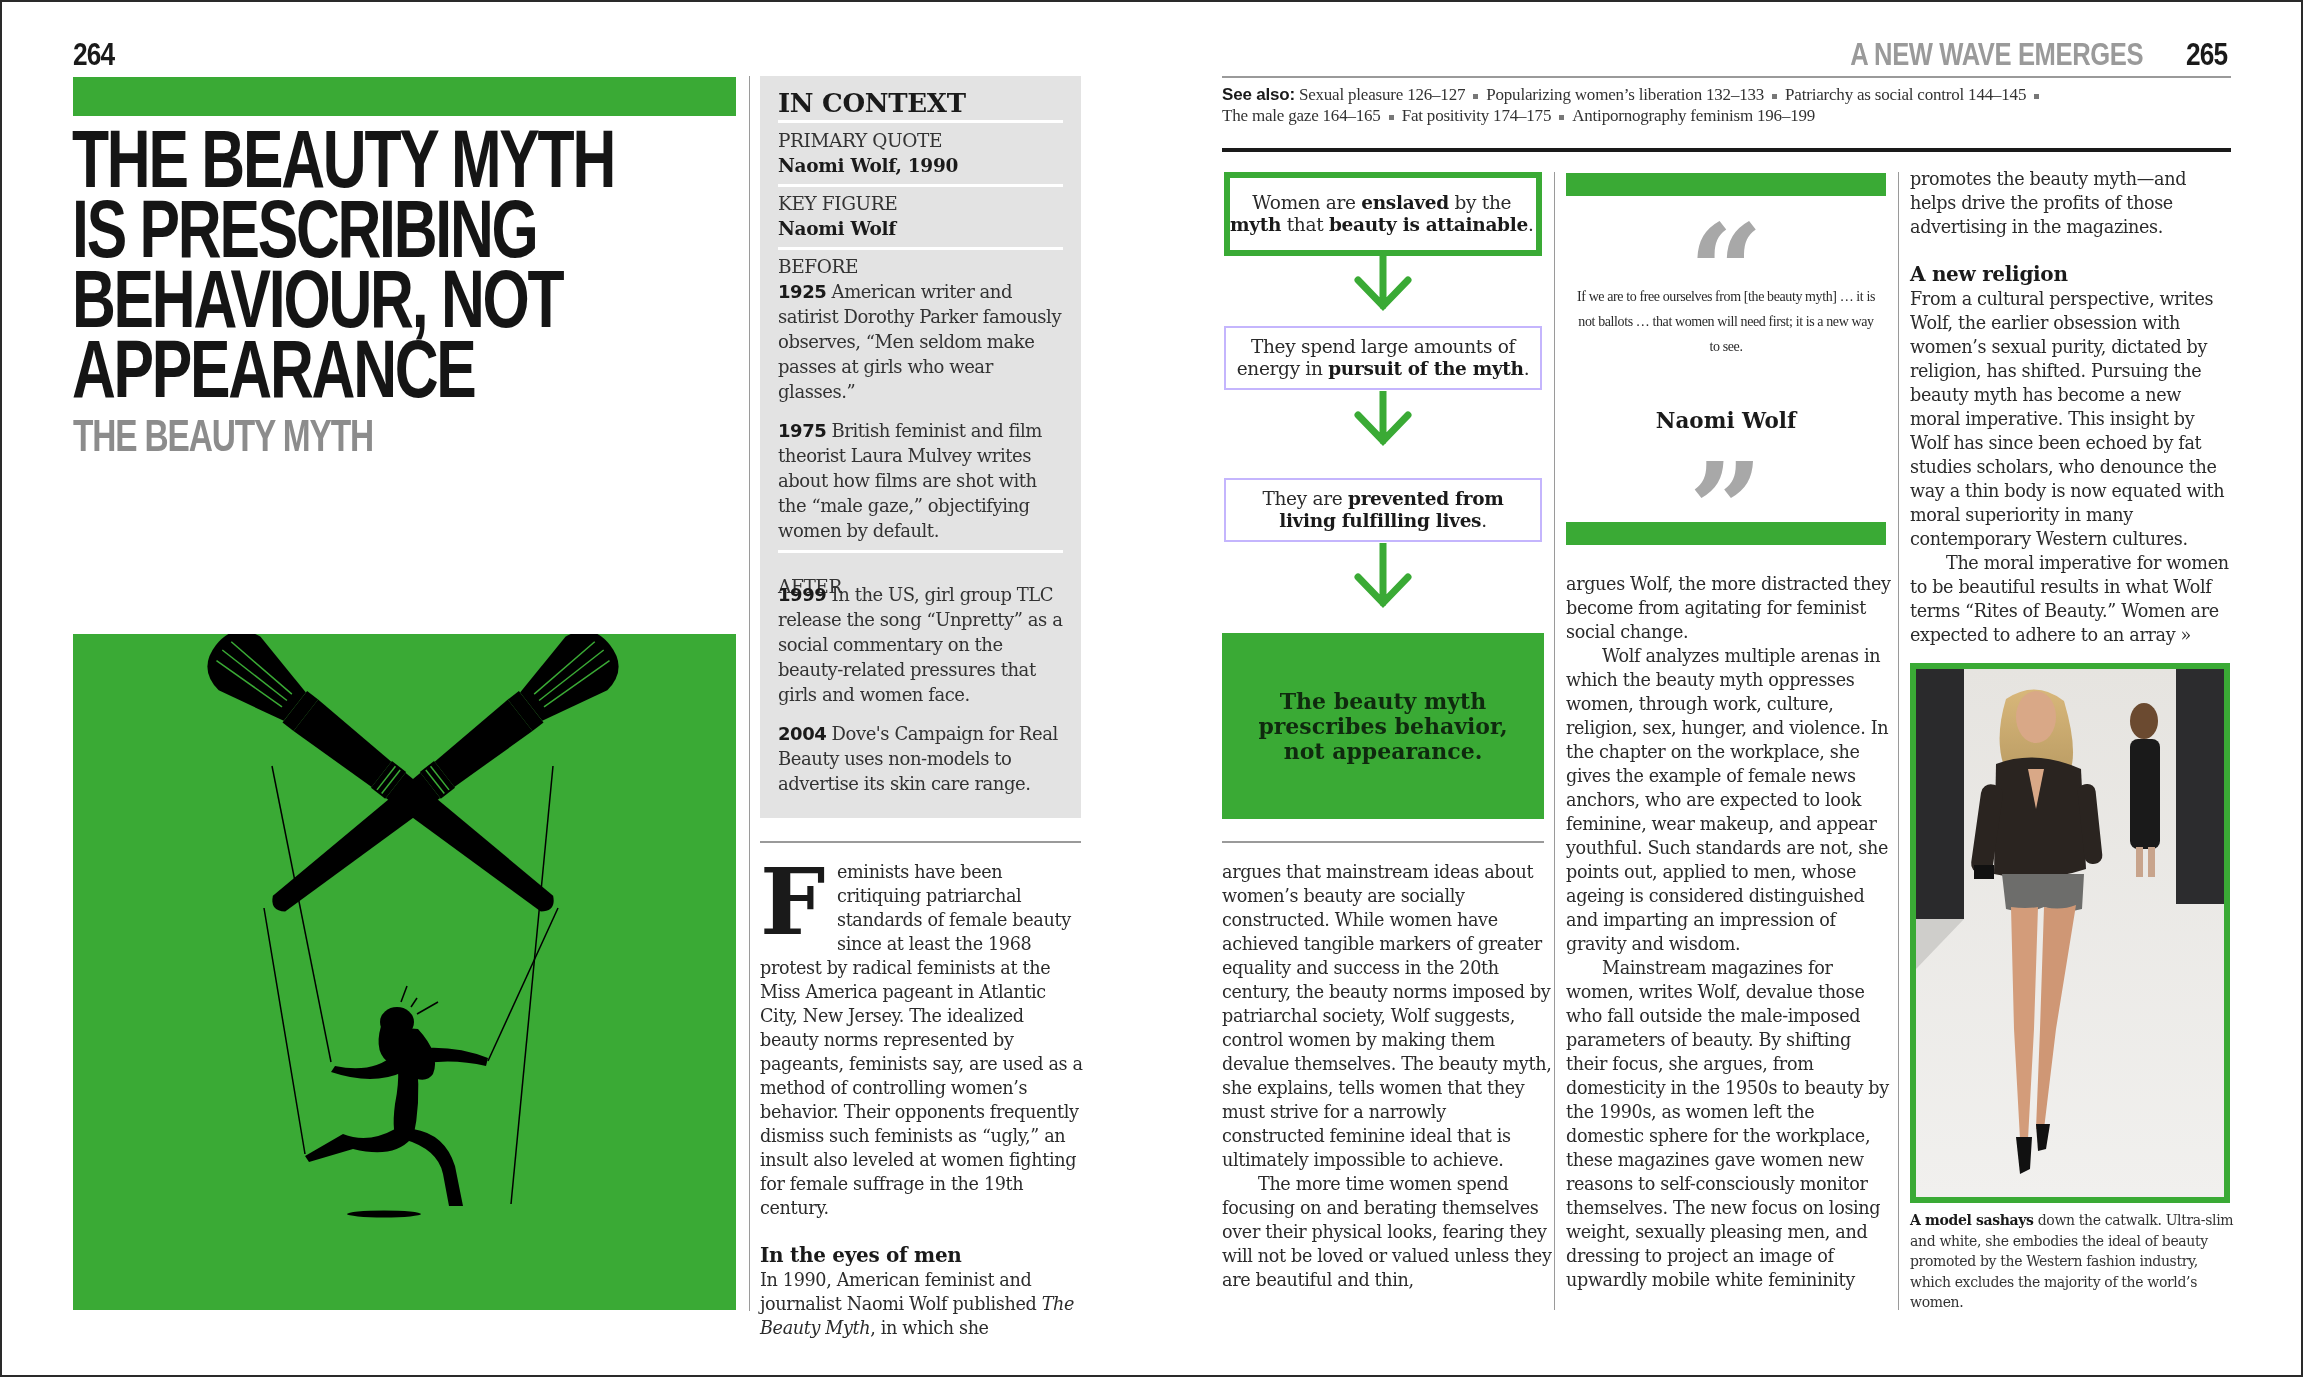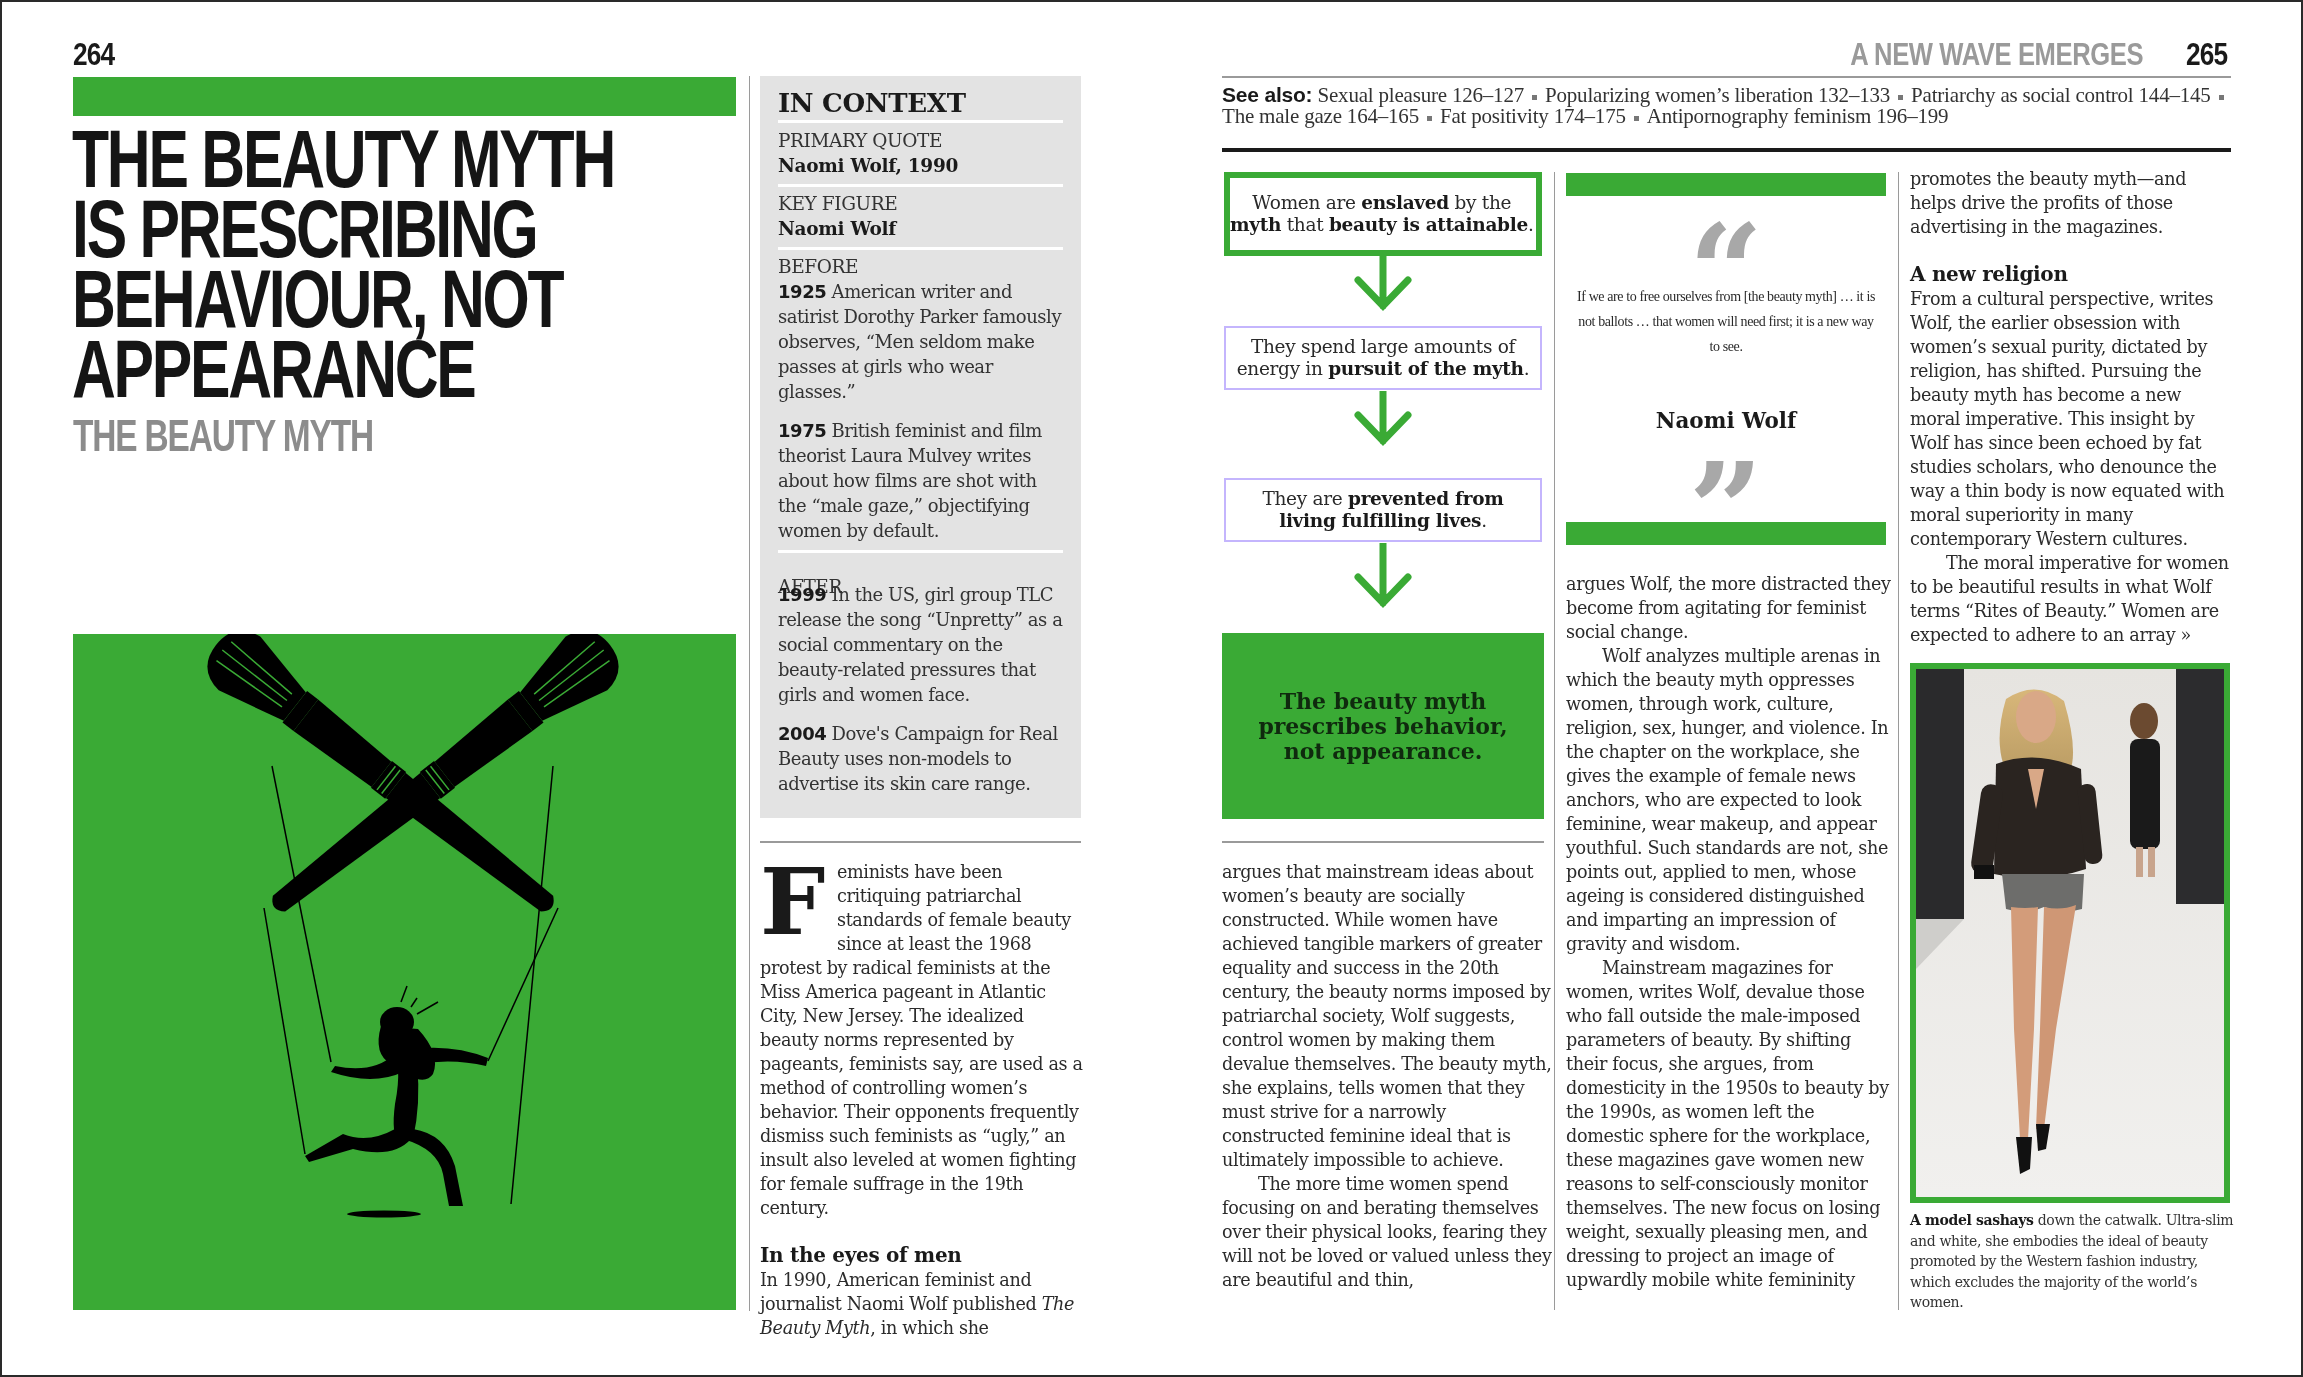--- a/index.html
+++ b/index.html
@@ -25,21 +25,21 @@
   .dropcap { font-family: "DejaVu Serif", serif; font-weight: bold; font-size: 92px; line-height: 76px; color: #1a1a1a; float: left; margin: 4px 12px 0 0; height: 72px; }
   .subhead { font-family: "DejaVu Serif", serif; font-weight: bold; font-size: 20px; color: #1a1a1a; line-height: 26px; letter-spacing: -0.3px; }
   .flow-box { position: absolute; background: #fff; display: flex; align-items: center; text-align: center; font-family: "DejaVu Serif", serif; font-size: 18.5px; line-height: 22px; color: #2a2a2a; letter-spacing: -0.3px; box-sizing: border-box; }
   .flow-box b { color: #1a1a1a; }
   .flow-green-border { border: 6px solid #3aaa35; }
   .flow-black-border { border: 2px solid #c4b5fd; }
   .flow-final { position: absolute; background: #3aaa35; display: flex; align-items: center; justify-content: center; text-align: center; font-family: "DejaVu Serif", serif; font-weight: bold; font-size: 22px; line-height: 25px; color: #0f2a0e; }
   .quote-mark { font-family: "DejaVu Serif", serif; font-weight: bold; font-size: 130px; color: #a8a8a8; text-align: center; line-height: 100px; }
   .quote-text { font-family: Liberation Serif, serif; font-size: 14px; line-height: 25px; color: #2a2a2a; text-align: center; letter-spacing: -0.4px; }
   .quote-author { font-family: "DejaVu Serif", serif; font-weight: bold; font-size: 21.5px; color: #1a1a1a; text-align: center; line-height: 25px; }
-  .see-also { font-family: "Liberation Serif", serif; font-size: 21px; color: #333; line-height: 21px; letter-spacing: -0.2px; white-space: nowrap; }
+  .see-also { font-family: "Liberation Serif", serif; font-size: 17px; color: #333; line-height: 21px; letter-spacing: -0.2px; white-space: nowrap; }
   .see-also b { font-family: "Liberation Sans", sans-serif; color: #1a1a1a; }
   .sq { display: inline-block; width: 5px; height: 5px; background: #777; margin: 0 8px; vertical-align: middle; }
   .caption { font-family: "DejaVu Serif", serif; font-size: 14px; line-height: 20.5px; color: #333; letter-spacing: -0.35px; }
   .caption b { color: #1a1a1a; }
   .section-head { font-family: "Liberation Sans", sans-serif; font-weight: bold; font-size: 32px; color: #9a9a9a; letter-spacing: -0.5px; transform: scaleX(0.8); transform-origin: right top; white-space: nowrap; }
 </style>
 </head>
 <body>
 
 <div class="frame"></div>

